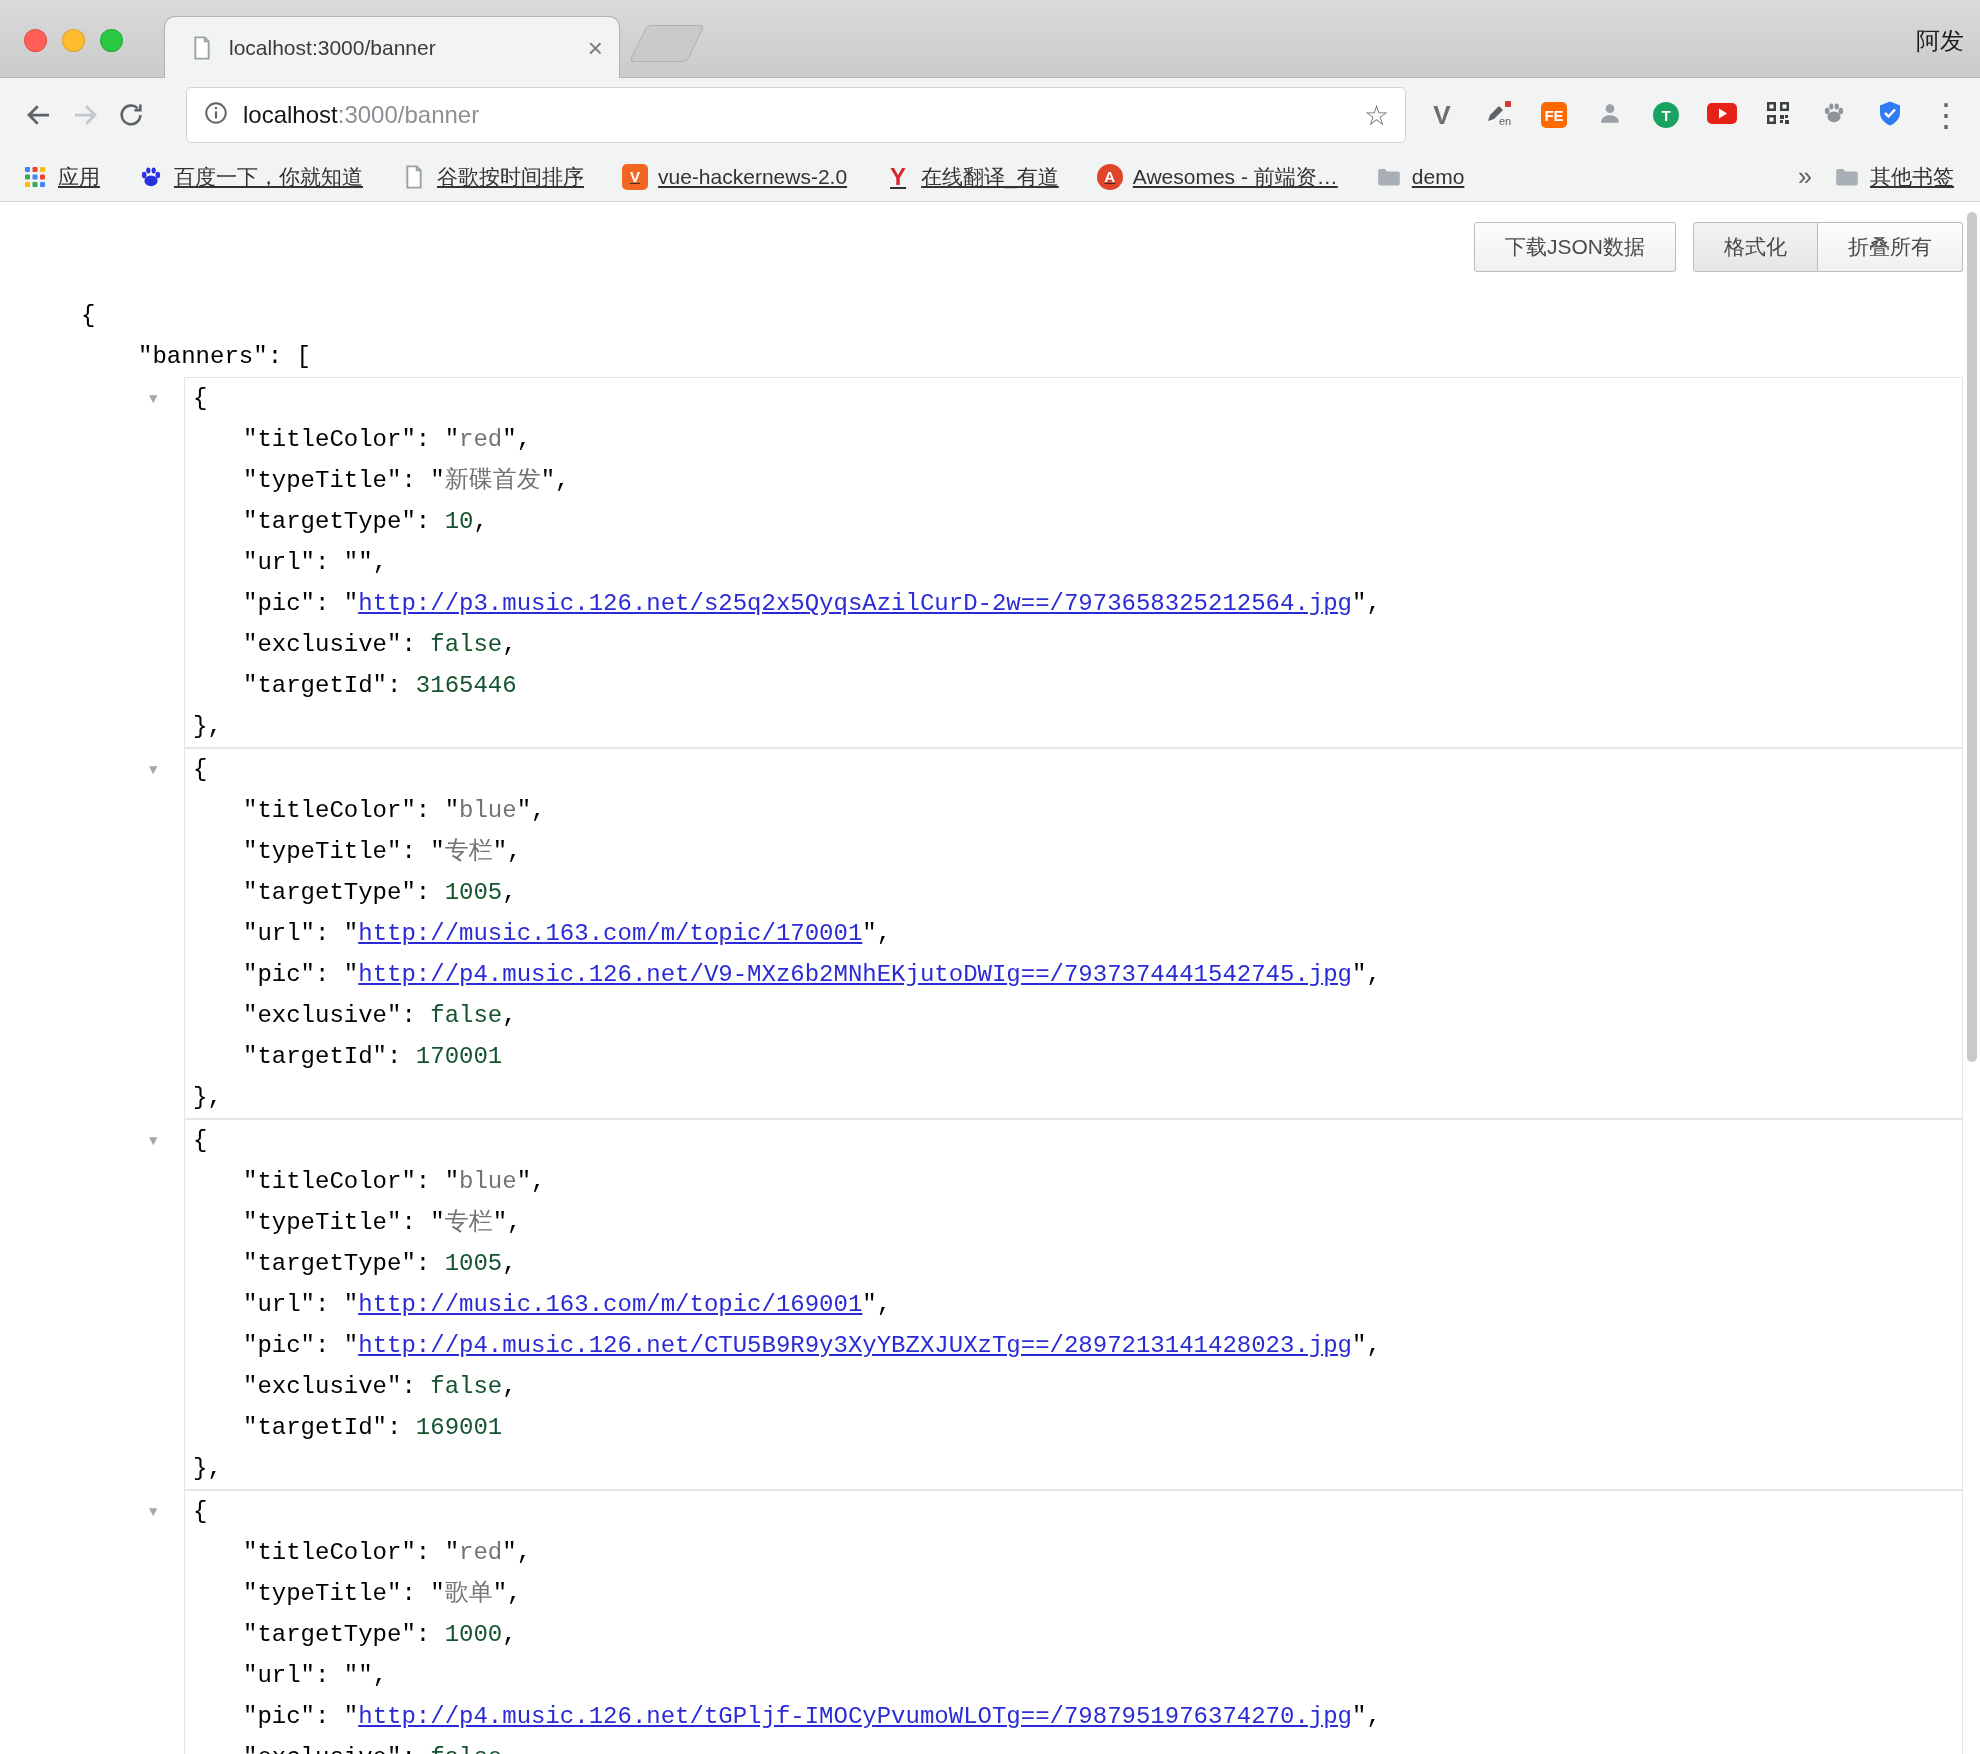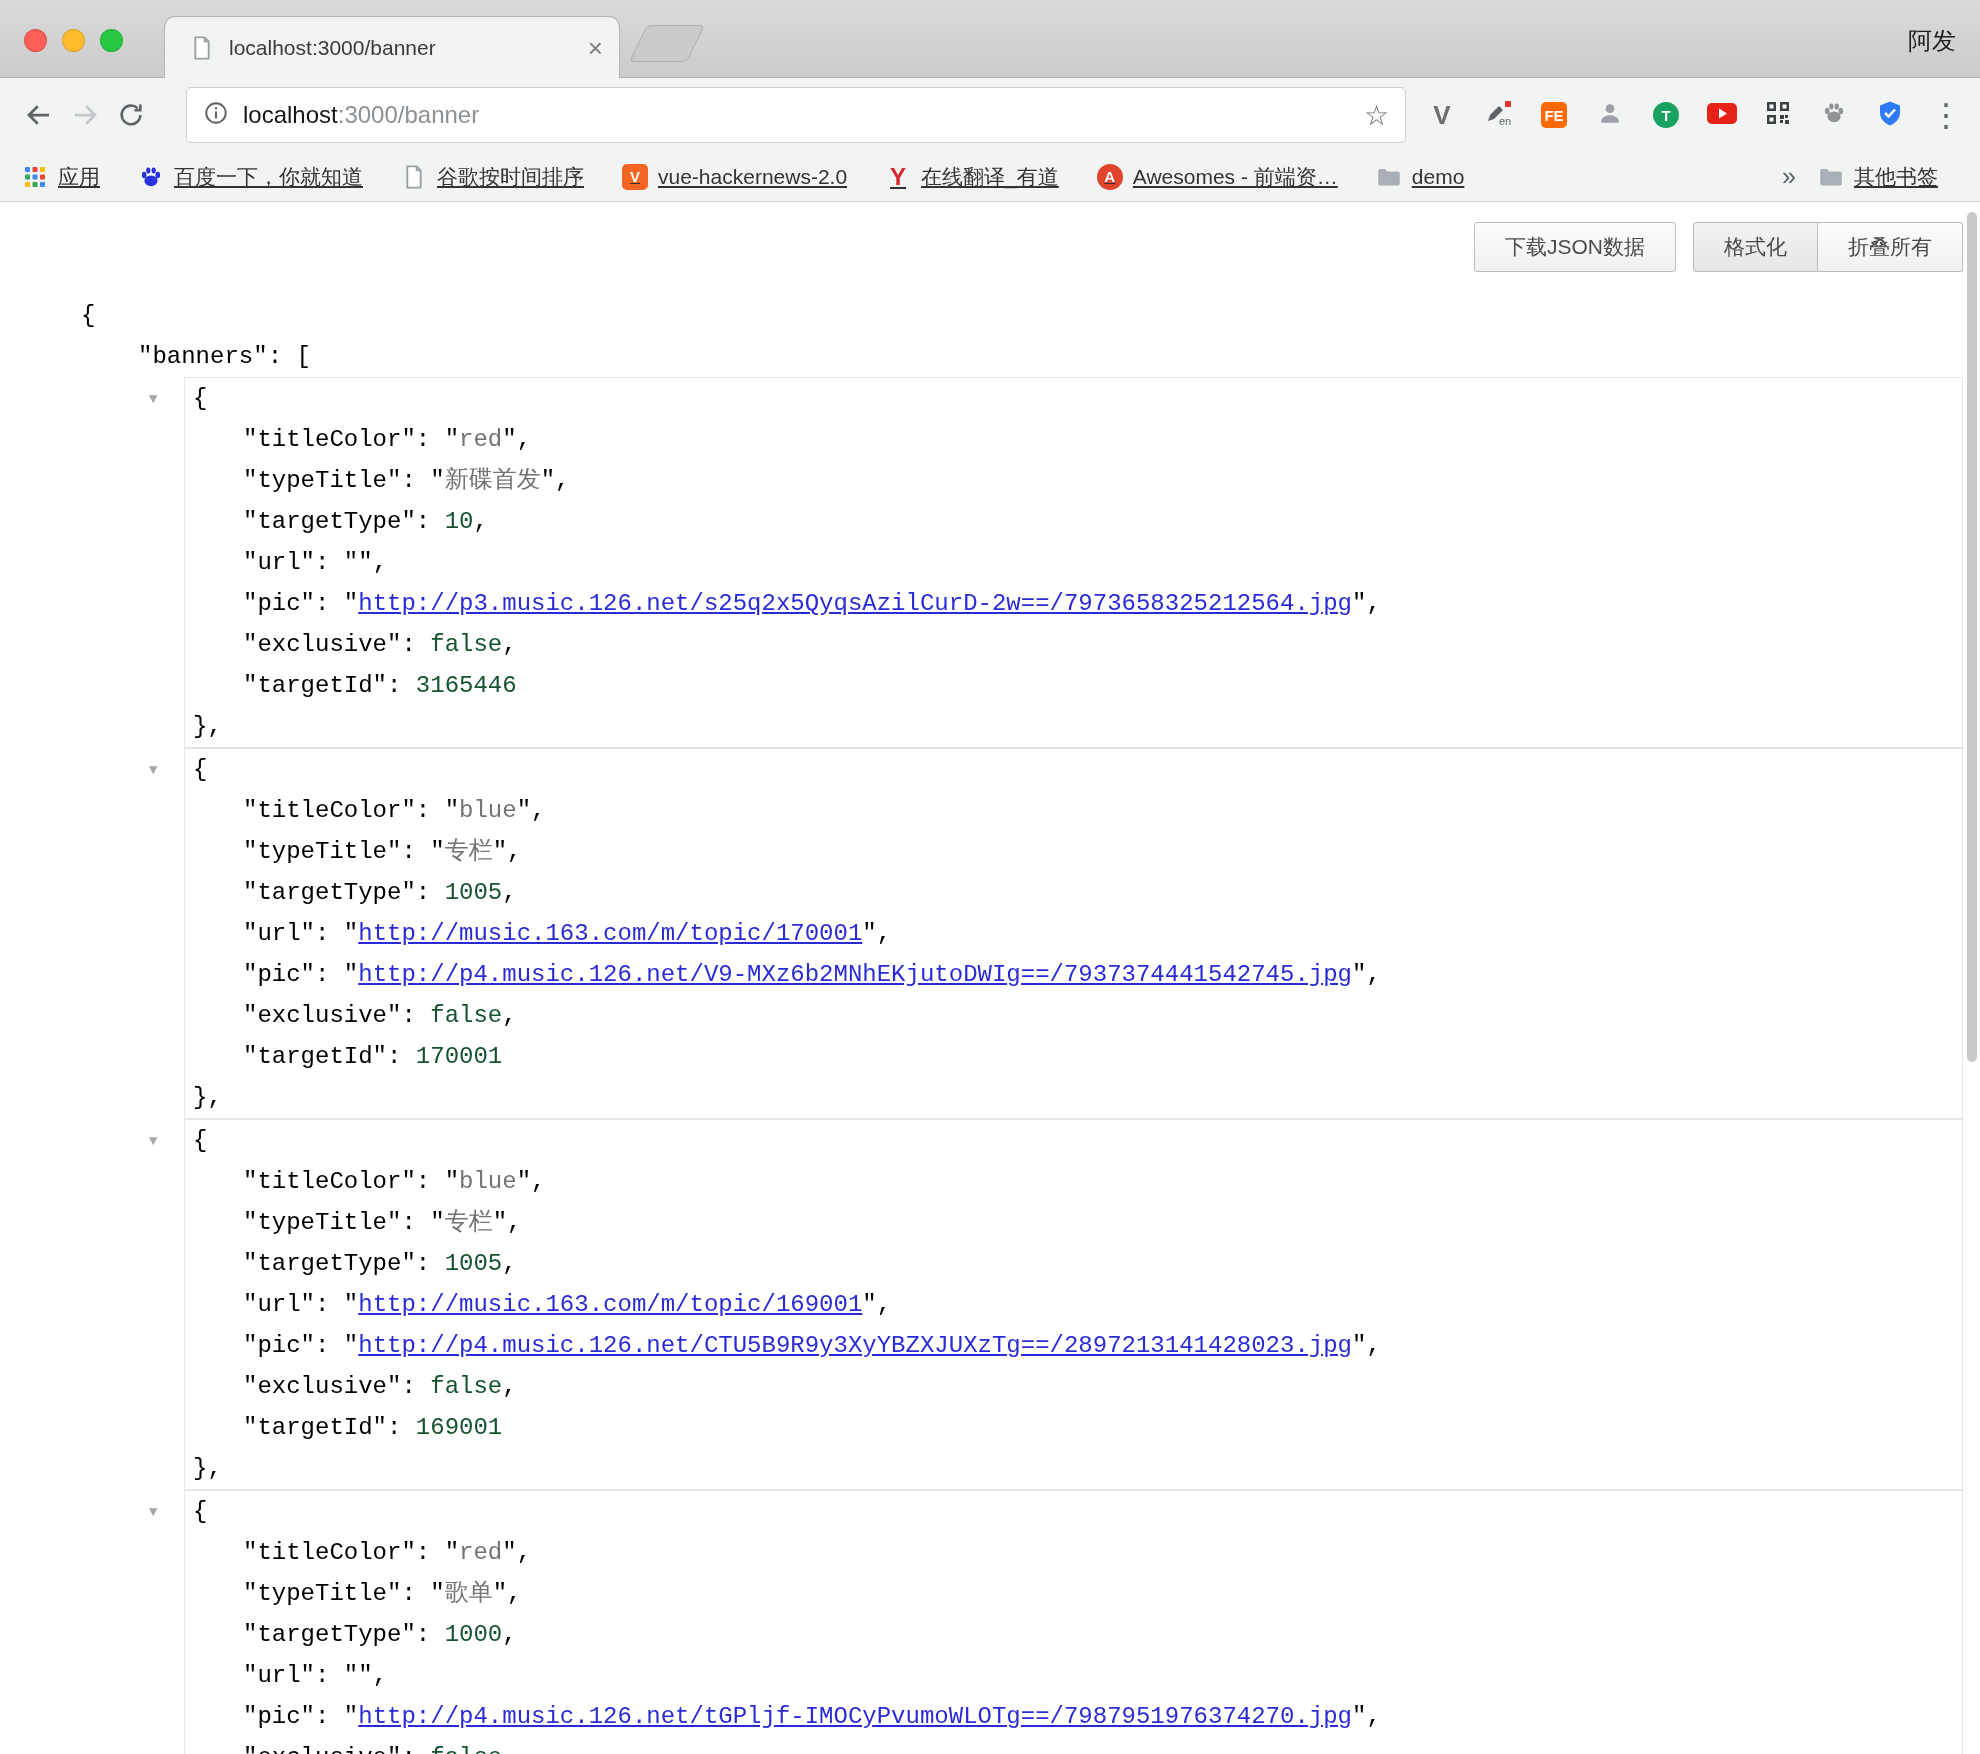--- a/index.html
+++ b/index.html
@@ -15,21 +15,21 @@
   .tab { position:absolute; left:164px; top:16px; width:456px; height:63px;
     background:#f2f3f3; border:1px solid #b5b5b5; border-bottom:none;
     border-radius:11px 11px 0 0; display:flex; align-items:center;
     padding:0 16px 0 24px; }
   .tab-title { flex:1; font-size:21px; color:#3a3a3a; margin-left:14px;
     white-space:nowrap; overflow:hidden; }
   .tab-close { font-size:26px; color:#7c7c7c; line-height:1; cursor:default; }
   .newtab { position:absolute; left:638px; top:25px; width:58px; height:37px;
     background:#c9cacb; border:1px solid #b0b0b0; border-radius:5px;
     transform:skewX(-26deg); }
-  .profile { position:absolute; right:24px; top:25px; font-size:24px; color:#1e1e1e; }
+  .profile { position:absolute; right:16px; top:25px; font-size:24px; color:#1e1e1e; }
 
   
   .navbar { height:74px; background:#f2f3f3; position:relative; display:flex; align-items:center; }
   .nav-btn { width:46px; height:46px; display:flex; align-items:center; justify-content:center; }
   .nav-btn:first-child { margin-left:16px; }
   .addressbar { position:absolute; left:186px; top:9px; width:1220px; height:56px;
     background:#fff; border:1px solid #d2d2d2; border-radius:5px;
     display:flex; align-items:center; padding:0 16px; }
   .addr-text { flex:1; font-size:24px; margin-left:14px; white-space:nowrap; overflow:hidden; }
   .host { color:#161616;text-align:center; }
@@ -261,21 +261,21 @@
         <span class="bm-ic">
           <svg width="24" height="20" viewBox="0 0 20 16">
             <path d="M1 3c0-1 .6-1.6 1.5-1.6h4.2l1.8 2h9c.9 0 1.5.6 1.5 1.5v8.6c0 .9-.6 1.5-1.5 1.5h-15C1.6 15 1 14.4 1 13.5z" fill="#a9afb6"></path>
           </svg>
         </span>
         <span>demo</span>
       </div>
     </div>
   <div class="bm-right">
     <span class="chev">»</span>
-    <span class="bm" style="margin-right:16px;">
+    <span class="bm" style="margin-right:0;">
       <span class="bm-ic" id="other-folder-icon">
           <svg width="24" height="20" viewBox="0 0 20 16">
             <path d="M1 3c0-1 .6-1.6 1.5-1.6h4.2l1.8 2h9c.9 0 1.5.6 1.5 1.5v8.6c0 .9-.6 1.5-1.5 1.5h-15C1.6 15 1 14.4 1 13.5z" fill="#a9afb6"></path>
           </svg>
         </span>
       <span>其他书签</span>
     </span>
   </div>
 </div>
 

